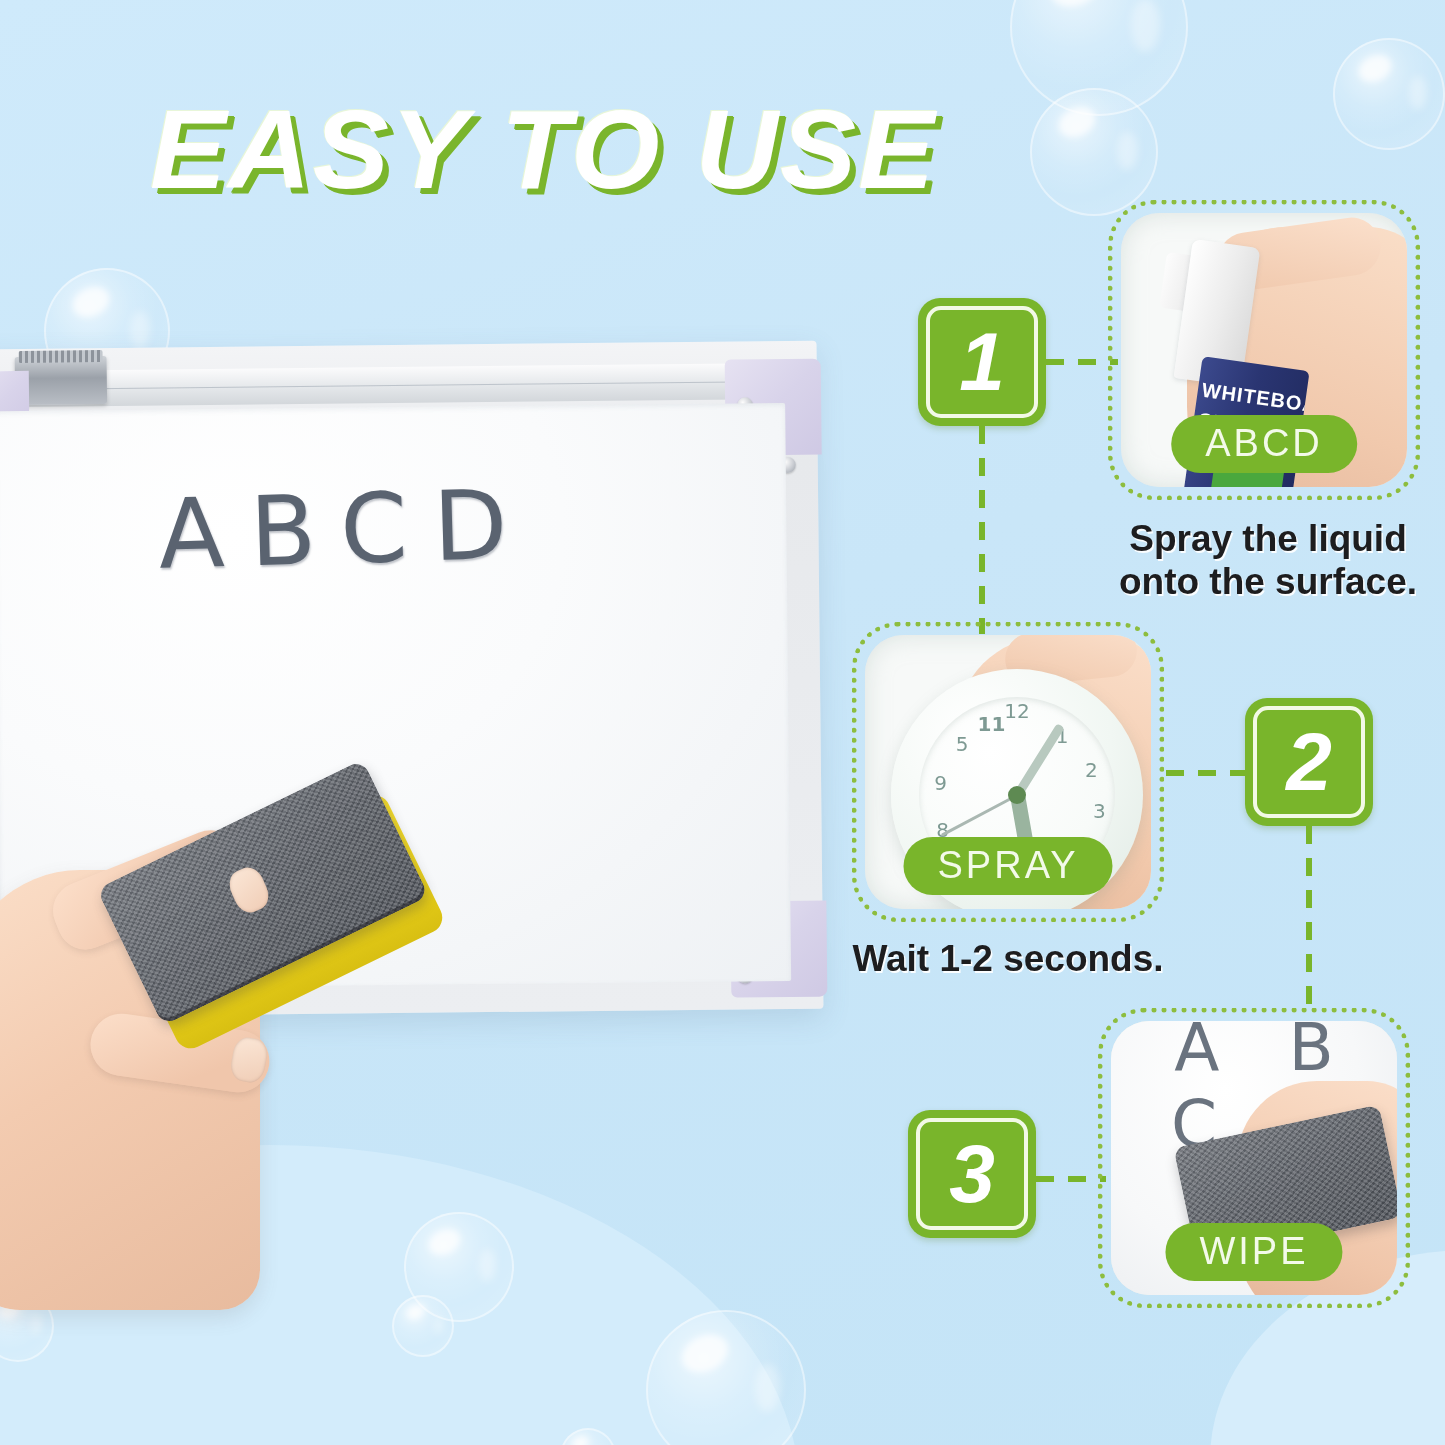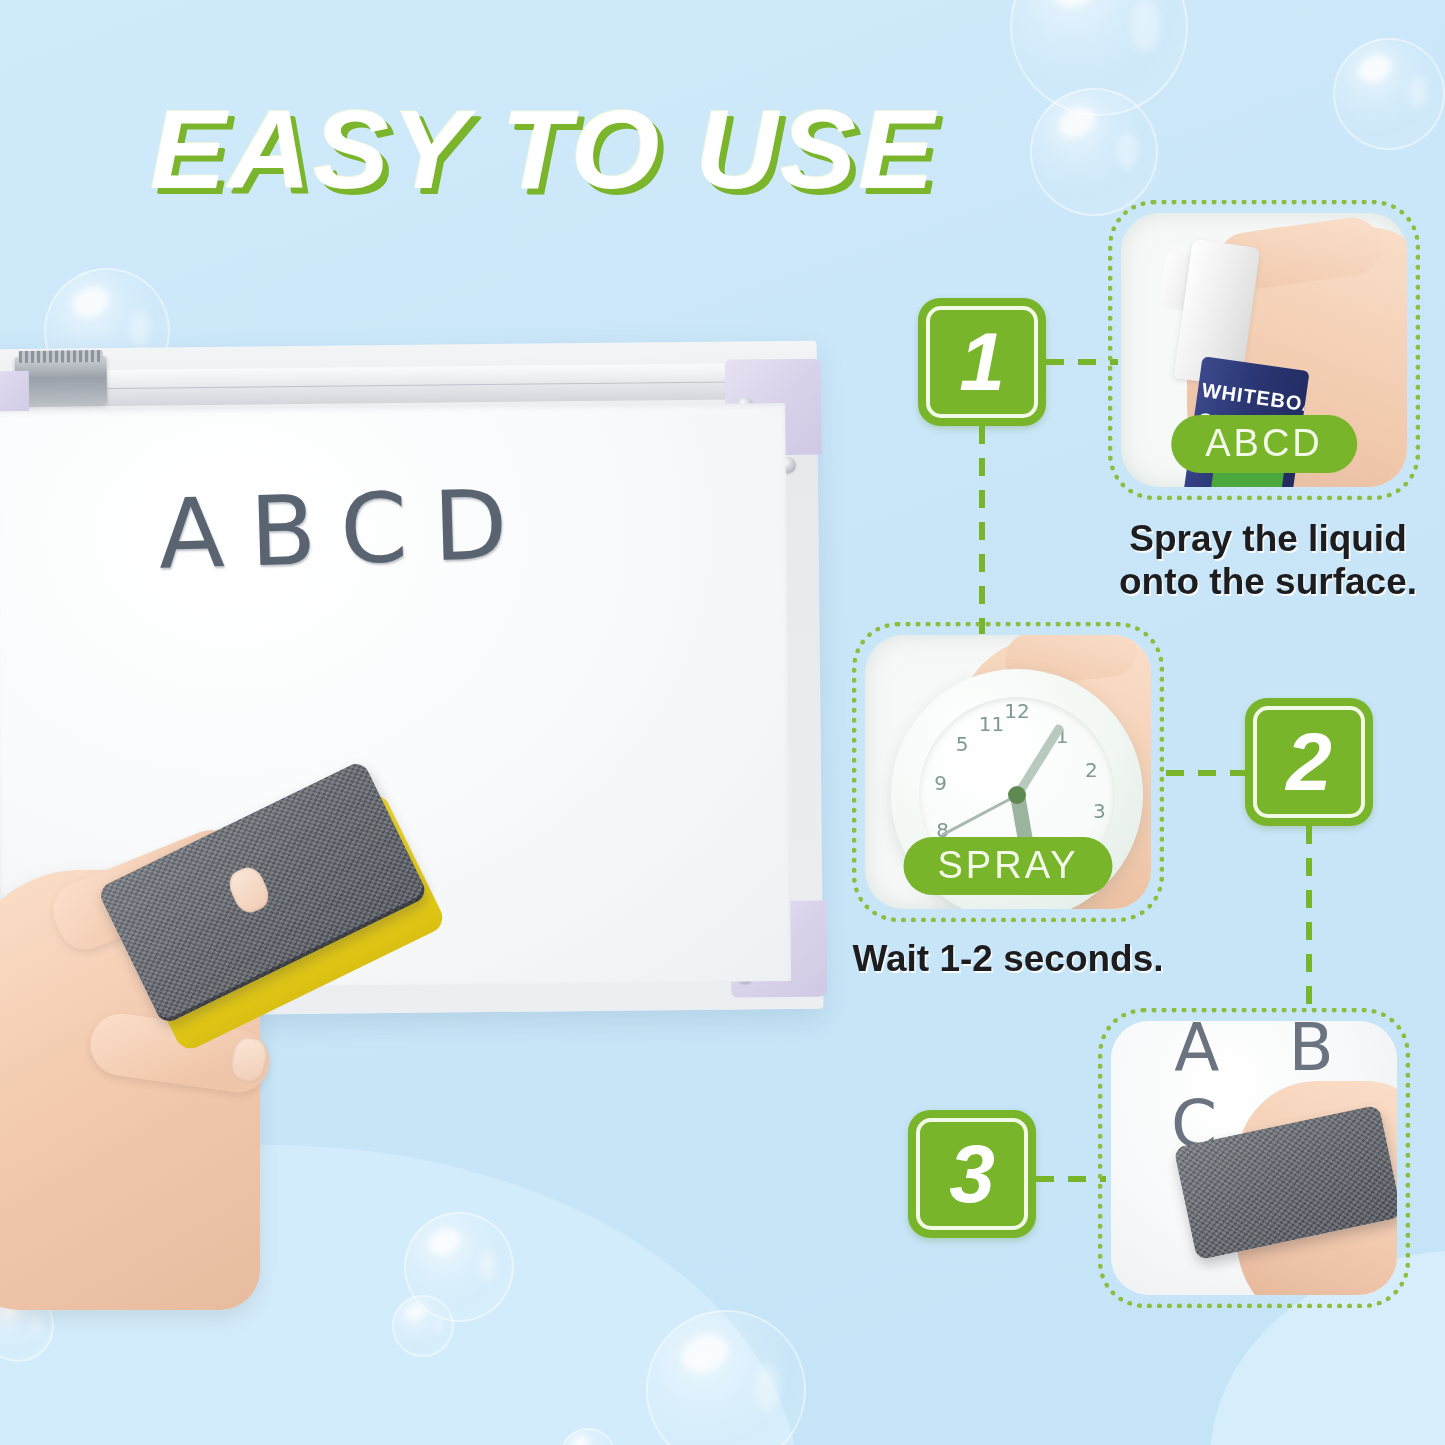--- a/index.html
+++ b/index.html
@@ -510,21 +510,21 @@
           <div class="ck-num" style="left:73%;   top:20%;">1</div>
           <div class="ck-num" style="left:88%;   top:37%;">2</div>
           <div class="ck-num" style="left:92%;   top:58%;">3</div>
           <div class="ck-num" style="left:82%;   top:78%;">4</div>
           <div class="ck-num" style="left:64%;   top:90%;">5</div>
           <div class="ck-num" style="left:44%;   top:93%;">6</div>
           <div class="ck-num" style="left:25%;   top:86%;">7</div>
           <div class="ck-num" style="left:12%;   top:68%;">8</div>
           <div class="ck-num" style="left:11%;   top:44%;">9</div>
           <div class="ck-num" style="left:22%;   top:24%;">5</div>
-          <div class="ck-num" style="left:37%;   top:14%;">11</div>
+          <div class="ck-num" style="left:37%;   top:14%;font-weight:bold;">11</div>
           <div class="ck-hand ck-sec" style="transform:rotate(242deg);"></div>
           <div class="ck-hand ck-min" style="transform:rotate(32deg);"></div>
           <div class="ck-hand ck-hr" style="transform:rotate(170deg);"></div>
           <div class="ck-pin"></div>
         </div>
       </div>
       <div class="pill">SPRAY</div>
     </div>
   </div>
   <div class="caption" style="left:846px; top:938px; width:324px;">Wait 1-2 seconds.</div>
@@ -539,16 +539,17 @@
     <span>3</span>
   </div>
   <div class="conn-h" style="left:1036px; top:1176px; width:70px;"></div>
 
   <div class="panel" style="left:1098px; top:1008px; width:312px; height:300px;">
     <div class="panel-inner">
       <div class="wp-board"></div>
       <div class="wp-letters">A B C D</div>
       <div class="wp-hand"></div>
       <div class="wp-eraser"></div>
+      <div class="pill">WIPE</div>
     </div>
   </div>
 
 </div>
 
 </body></html>

